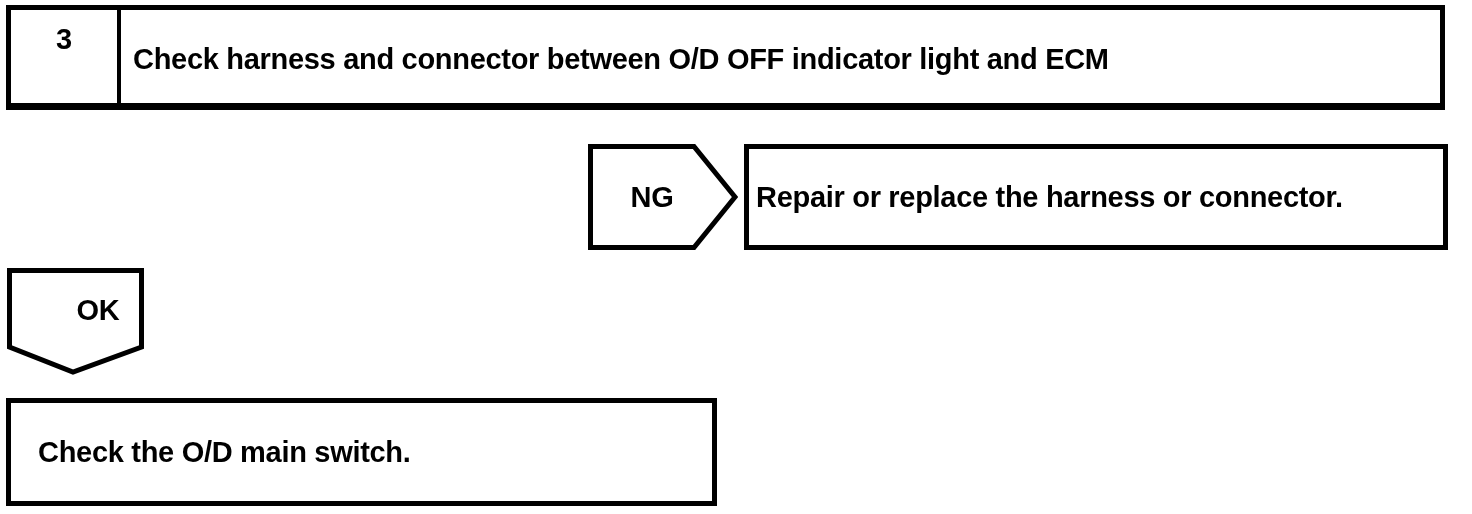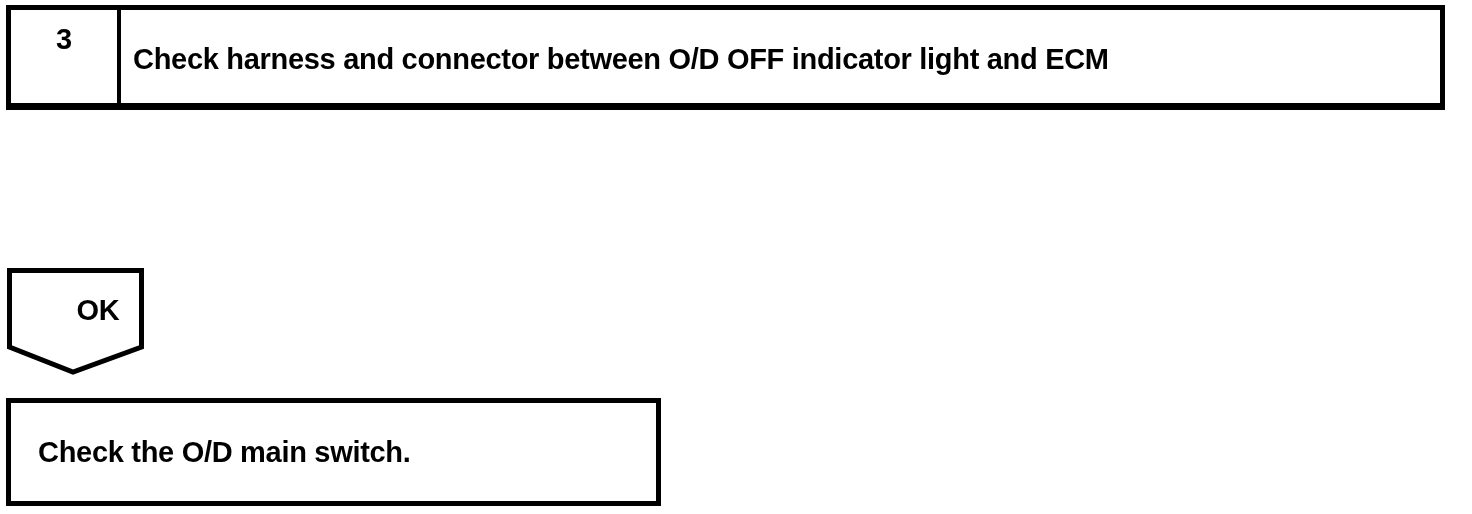--- a/index.html
+++ b/index.html
@@ -96,40 +96,49 @@
   .ng-action-box {
     left: 744px;
     top: 144px;
     width: 704px;
     height: 106px;
     padding-left: 7px;
   }
   .ok-action-box {
     left: 6px;
     top: 398px;
-    width: 655px;
+    width: 711px;
     height: 108px;
     padding-left: 27px;
   }
 </style>
 </head>
 <body>
 
 <div class="canvas">
 
   <div class="step-box">
     <div class="step-number-cell">
       <span>3</span>
     </div>
     <div class="step-title-cell">
       <span>Check harness and connector between O/D OFF indicator light and ECM</span>
     </div>
   </div>
 
+  <div class="pent ng-pent">
+    <svg width="150" height="106" viewBox="0 0 150 106">
+      <polygon points="2.5,2.5 106,2.5 147,53 106,103.5 2.5,103.5" fill="#ffffff" stroke="#000000" stroke-width="5" stroke-linejoin="miter"></polygon>
+    </svg>
+    <span class="pent-label">NG</span>
+  </div>
 
+  <div class="action-box ng-action-box">
+    <span>Repair or replace the harness or connector.</span>
+  </div>
 
   <div class="pent ok-pent">
     <svg width="137" height="107" viewBox="0 0 137 107">
       <polygon points="2.5,2.5 134.5,2.5 134.5,79 66,104 2.5,79" fill="#ffffff" stroke="#000000" stroke-width="5" stroke-linejoin="miter"></polygon>
     </svg>
     <span class="pent-label">OK</span>
   </div>
 
   <div class="action-box ok-action-box">
     <span>Check the O/D main switch.</span>

